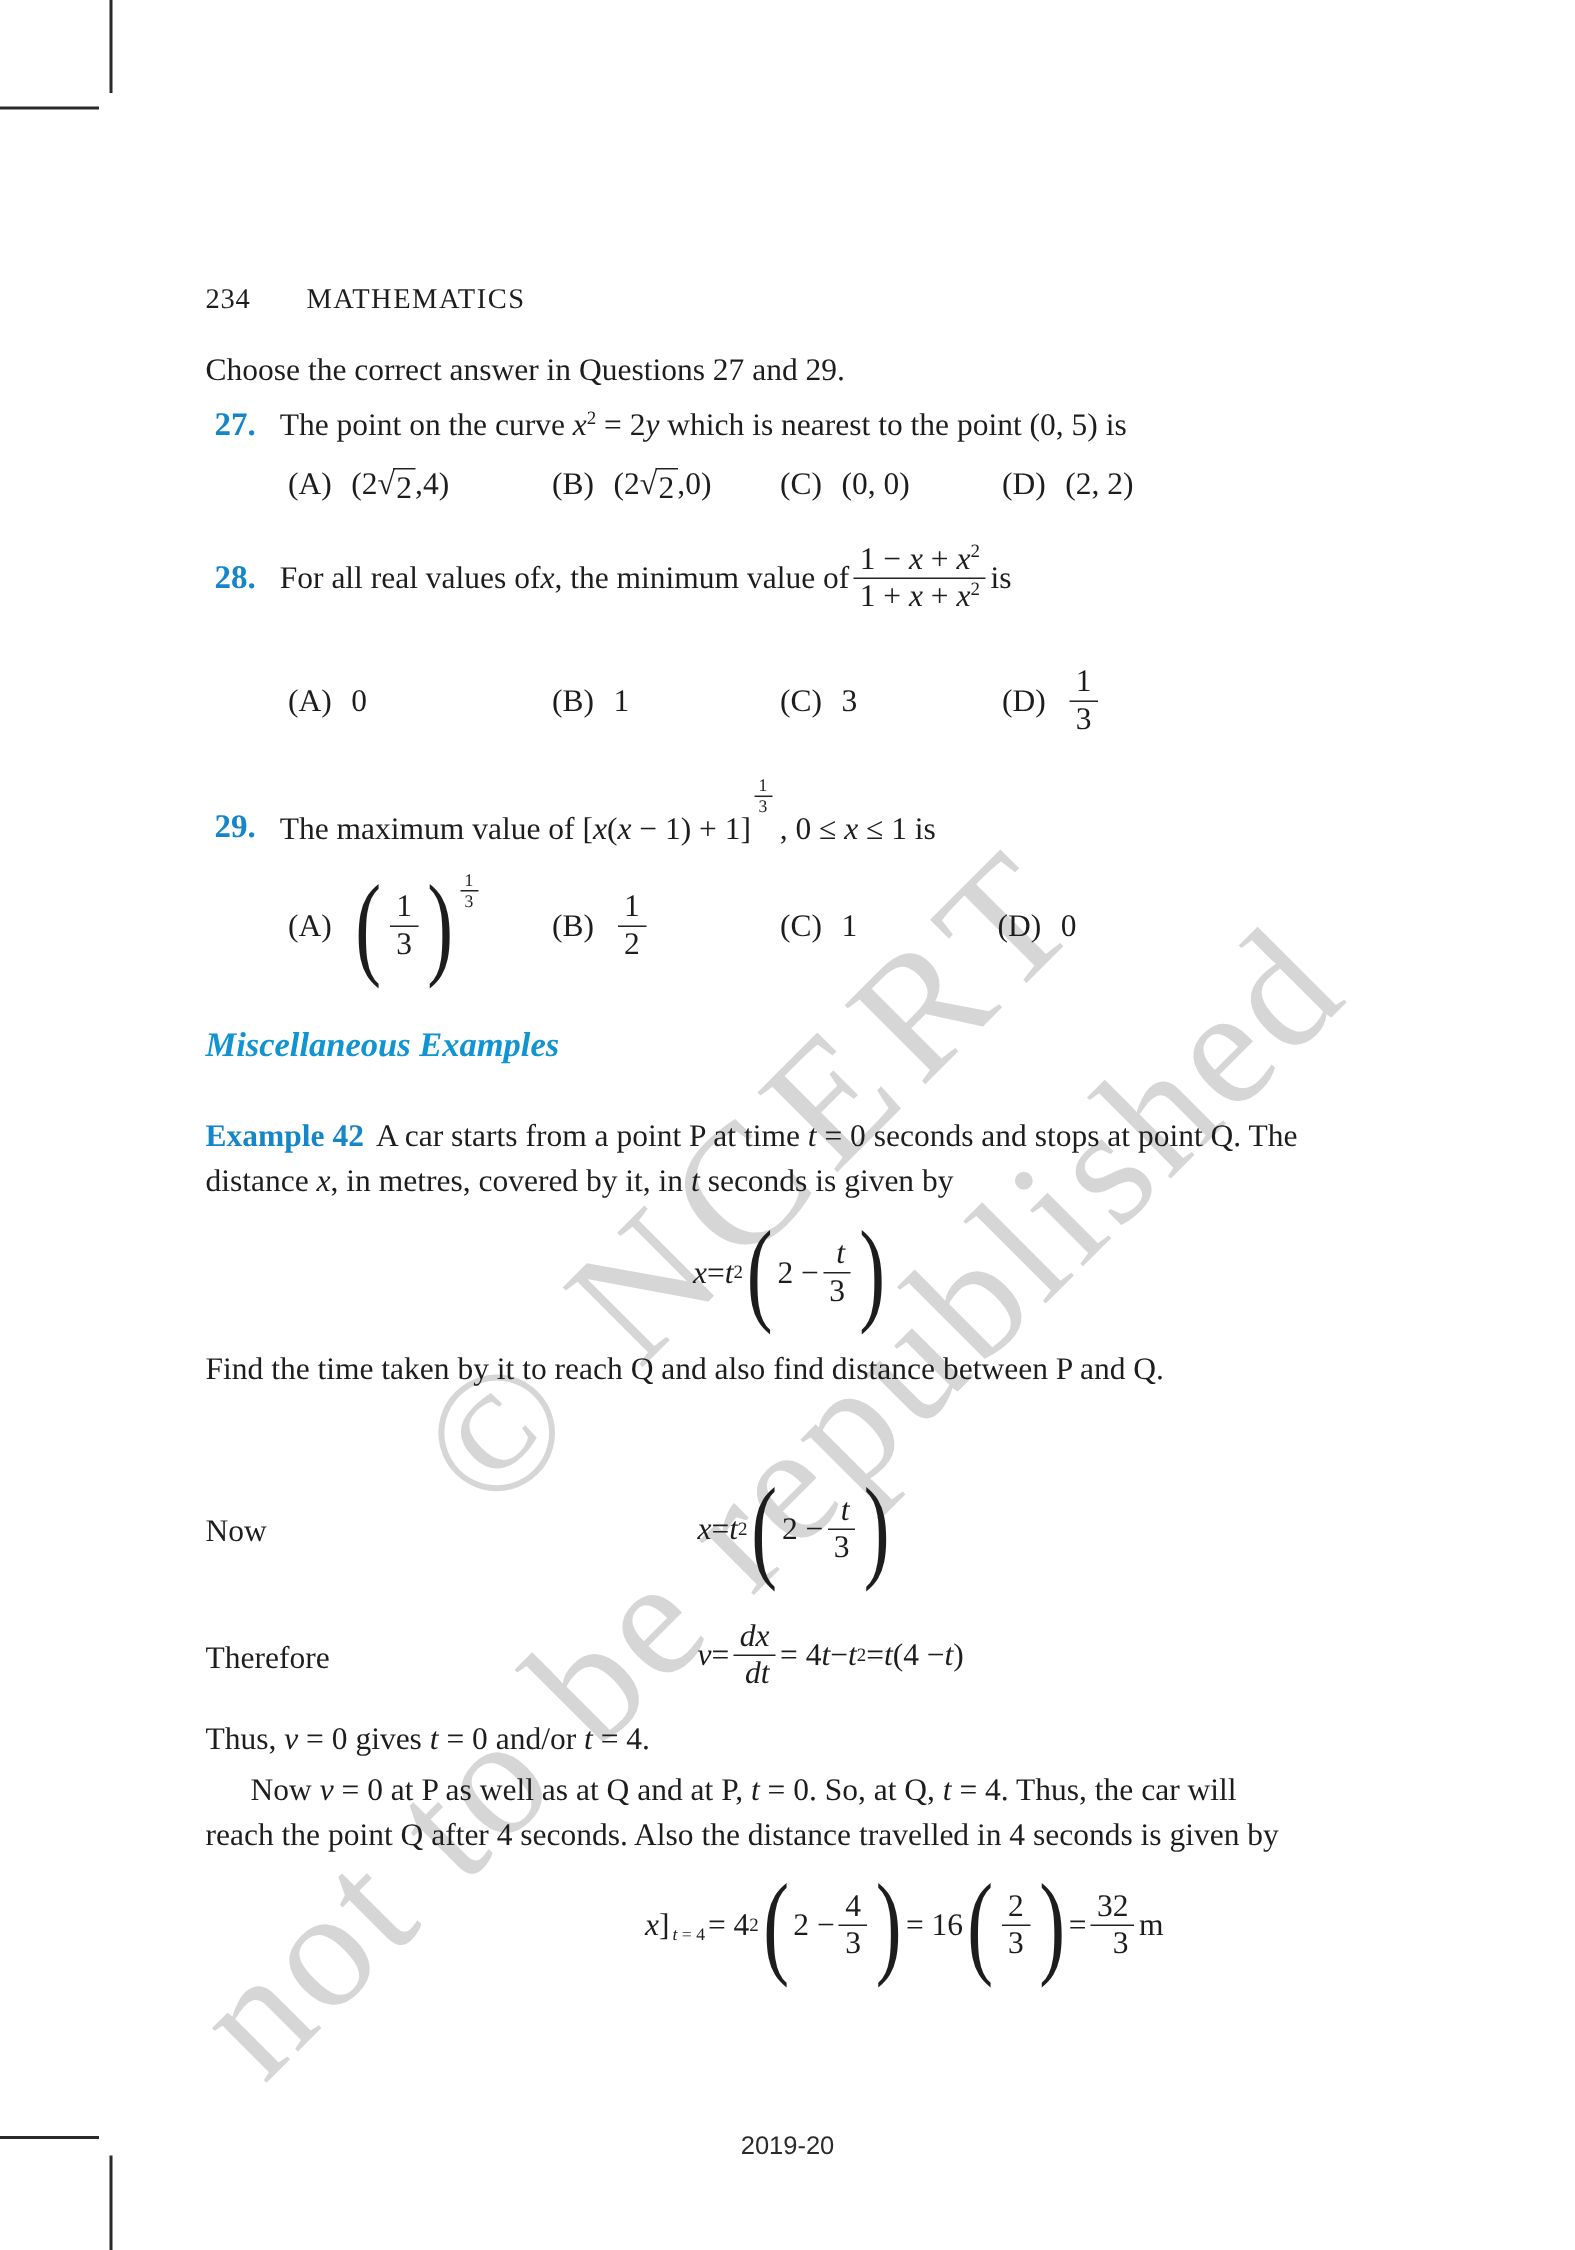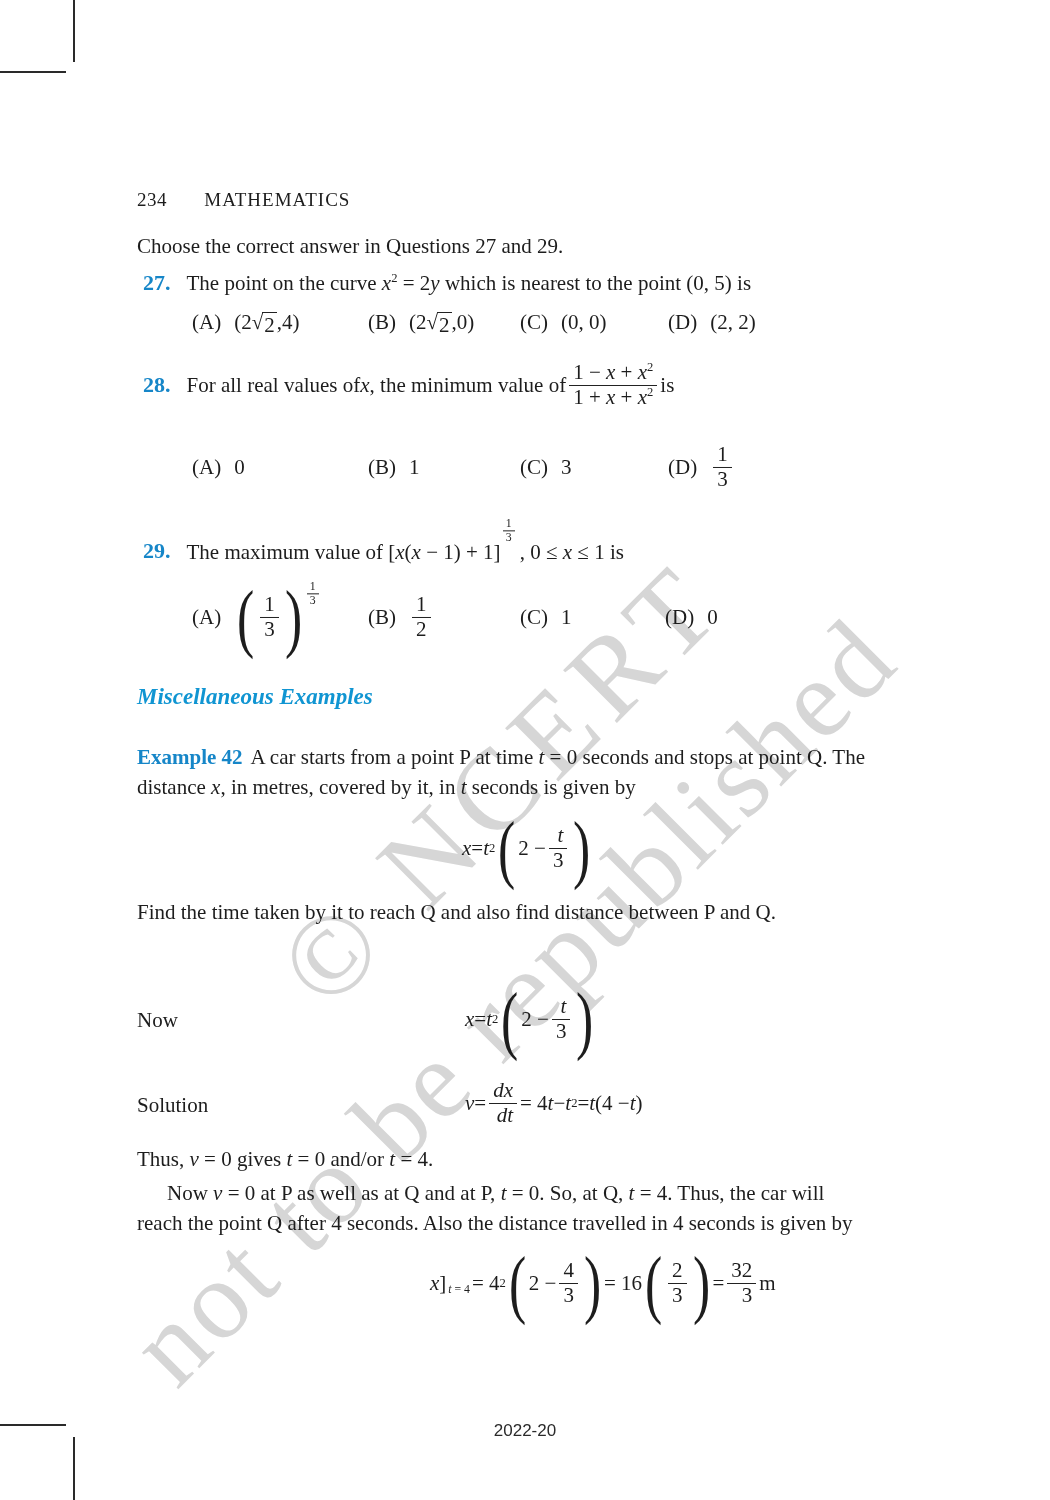--- a/index.html
+++ b/index.html
@@ -159,21 +159,21 @@
 
   <div class="abs body-text nowrap" style="left:137px;top:897px;">Find the time taken by it to reach Q and also find distance between P and Q.</div>
 
 
   <div class="abs body-text" style="left:137px;top:1005px;">Now</div>
   <div class="abs eq nowrap" style="left:465px;top:983px;height:72px;"><span class="it">x</span> = <span class="it">t</span><sup>2</sup><span class="bp">(</span>2 − <span class="frac">
         <span class="fn"><span class="it">t</span></span>
         <span class="fd">3</span>
       </span><span class="bp">)</span></div>
 
-  <div class="abs body-text" style="left:137px;top:1090px;">Solution</div>
+  <div class="abs body-text" style="left:137px;top:1090px;">Therefore</div>
   <div class="abs eq nowrap" style="left:465px;top:1068px;height:70px;"><span class="it">v</span> = <span class="frac">
         <span class="fn"><span class="it">dx</span></span>
         <span class="fd"><span class="it">dt</span></span>
       </span> = 4<span class="it">t</span> − <span class="it">t</span><sup>2</sup> = <span class="it">t</span> (4 − <span class="it">t</span>)</div>
 
   <div class="abs body-text nowrap" style="left:137px;top:1144px;">Thus, <span class="it">v</span> = 0 gives <span class="it">t</span> = 0 and/or <span class="it">t</span> = 4.</div>
 
   <div class="abs body-text nowrap" style="left:167px;top:1178px;">Now <span class="it">v</span> = 0 at P as well as at Q and at P, <span class="it">t</span> = 0. So, at Q, <span class="it">t</span> = 4. Thus, the car will</div>
   <div class="abs body-text nowrap" style="left:137px;top:1208px;">reach the point Q after 4 seconds. Also the distance travelled in 4 seconds is given by</div>
 
@@ -181,15 +181,15 @@
         <span class="fn">4</span>
         <span class="fd">3</span>
       </span><span class="bp">)</span> = 16<span class="bp">(</span><span class="frac">
         <span class="fn">2</span>
         <span class="fd">3</span>
       </span><span class="bp">)</span> = <span class="frac">
         <span class="fn">32</span>
         <span class="fd">3</span>
       </span> m</div>
 
-  <div class="abs footer" style="left:0;top:1421px;width:1050px;">2022-20</div>
+  <div class="abs footer" style="left:0;top:1421px;width:1050px;">2019-20</div>
 
 </div>
 
 </body></html>

